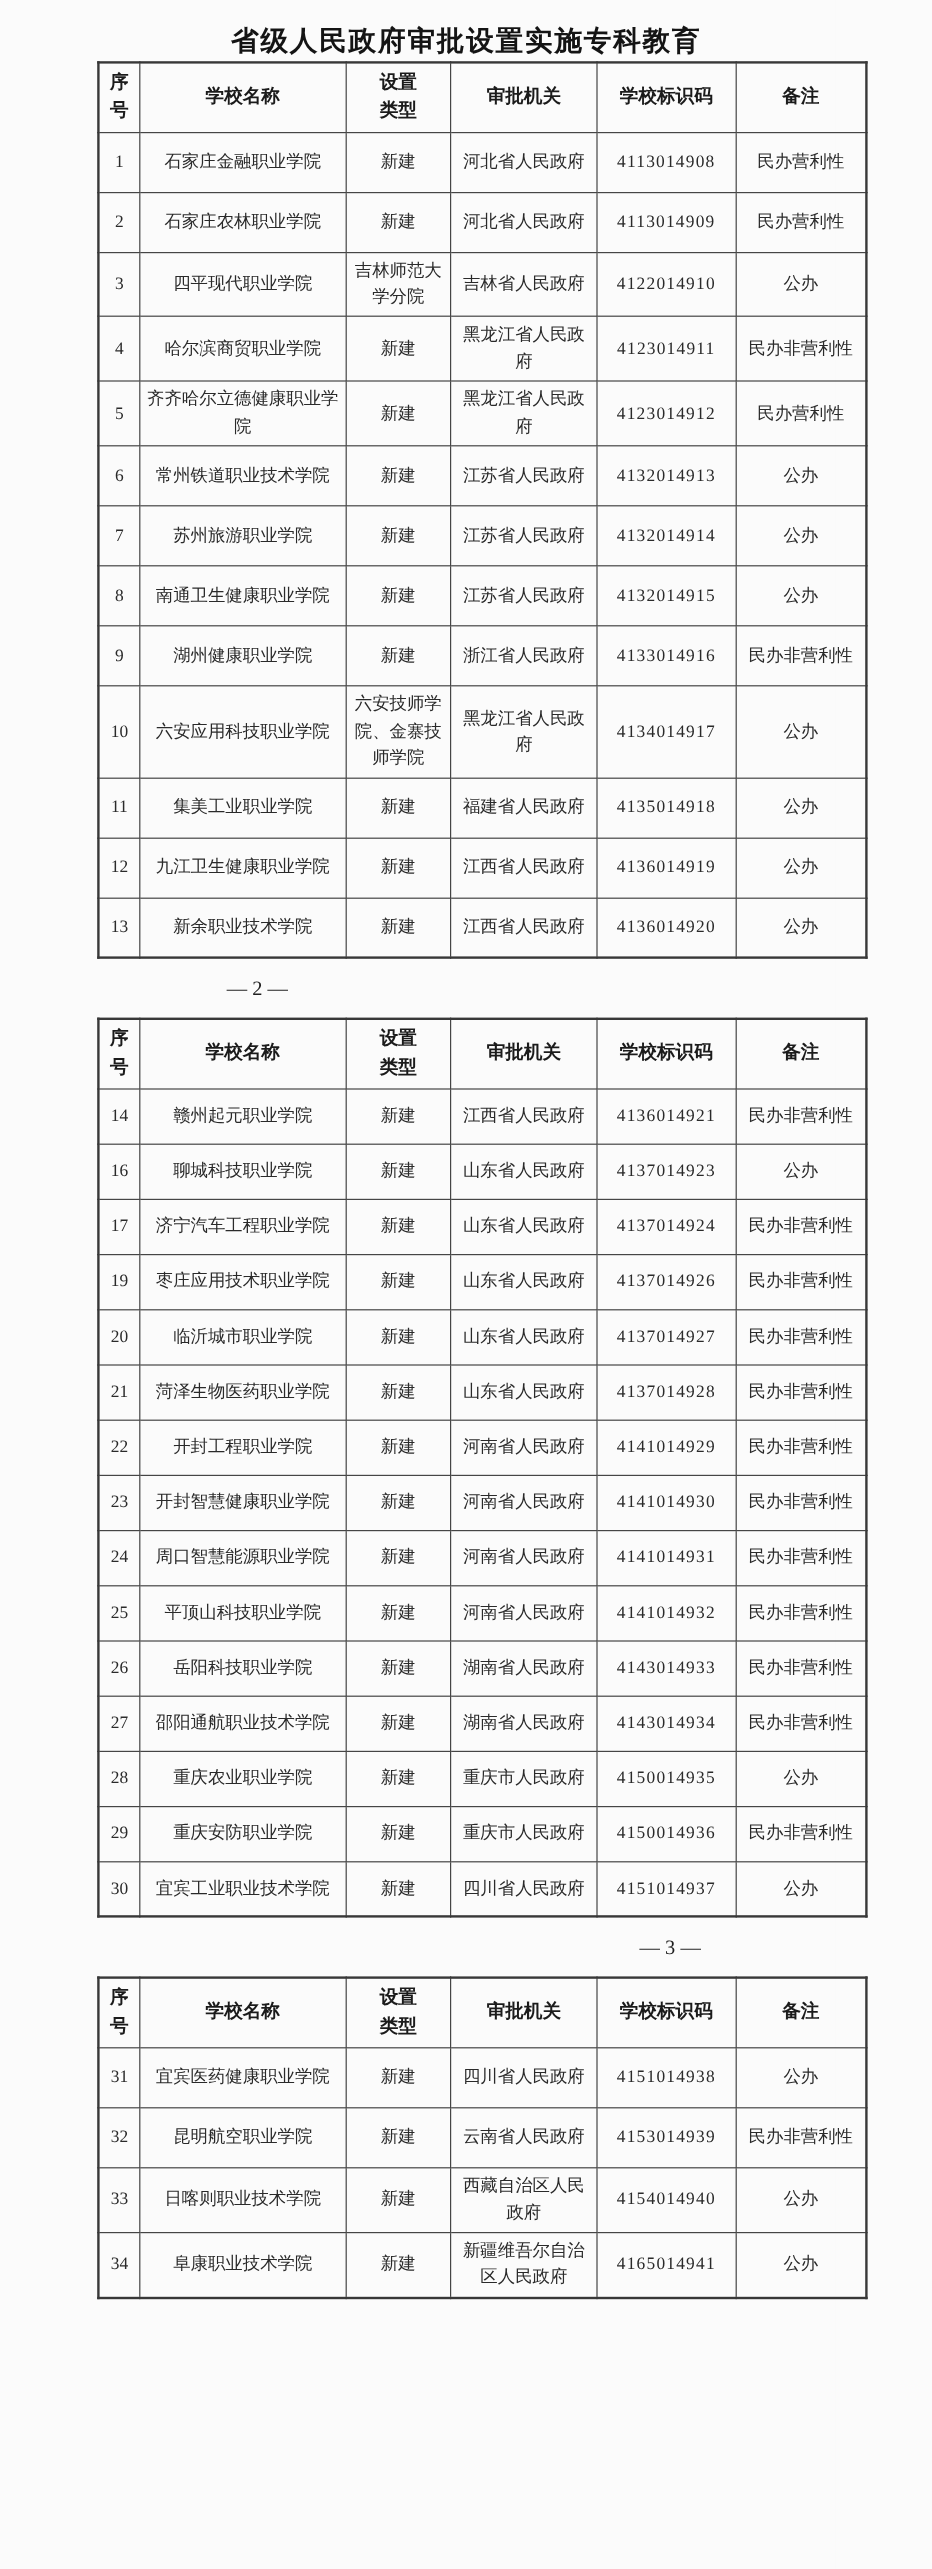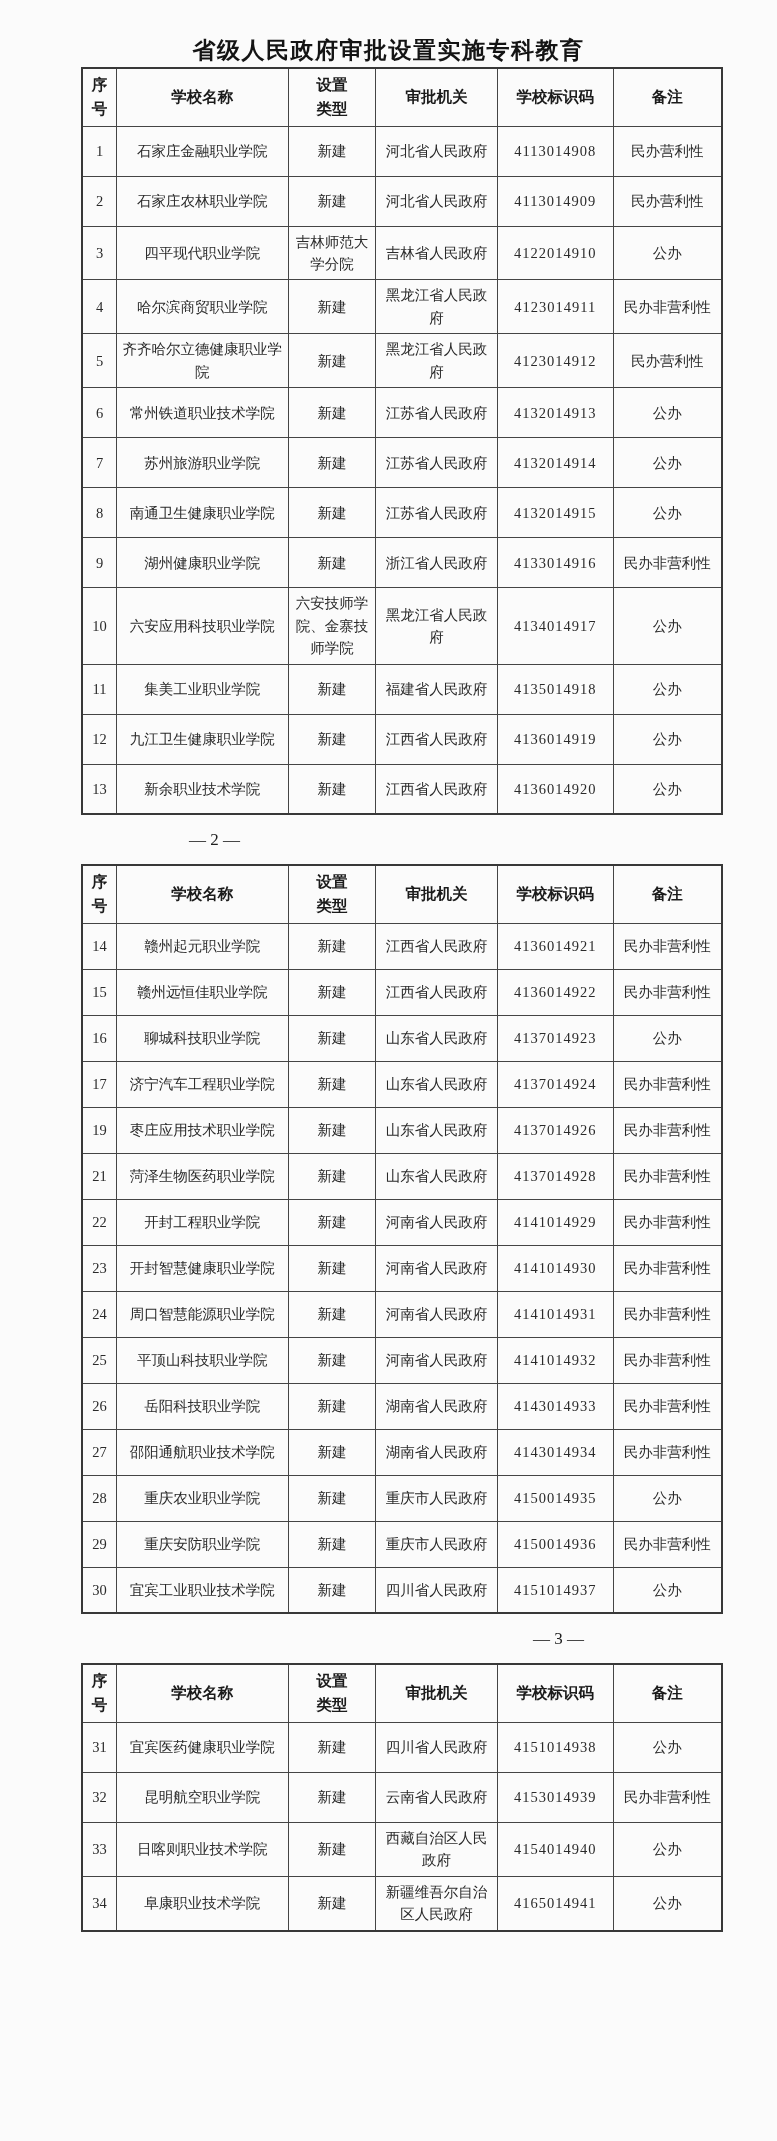--- a/index.html
+++ b/index.html
@@ -11,21 +11,21 @@
   body{
     background:var(--bg);
     font-family:"Liberation Serif","DejaVu Serif",serif;
     color:var(--ink);
   }
   .page{
     width:615px;
     min-height:2141px;
     margin:0 auto;
     box-sizing:border-box;
-    padding:32px 0 12px;
+    padding:16px 0 12px;
     background:var(--bg);
   }
   .doc-title{
     text-align:center;
     font-family:"Liberation Sans","DejaVu Sans",sans-serif;
     font-weight:700;
     font-size:23px;
     line-height:33px;
     color:#141414;
     letter-spacing:1.5px;
@@ -237,28 +237,20 @@
     <tbody>
         <tr>
           <td class="cell-no">14</td>
           <td class="cell-school-name">赣州起元职业学院</td>
           <td class="cell-setup-type">新建</td>
           <td class="cell-authority">江西省人民政府</td>
           <td class="cell-school-code">4136014921</td>
           <td class="cell-note">民办非营利性</td>
         </tr>
         <tr>
-          <td class="cell-no">15</td>
-          <td class="cell-school-name">赣州远恒佳职业学院</td>
-          <td class="cell-setup-type">新建</td>
-          <td class="cell-authority">江西省人民政府</td>
-          <td class="cell-school-code">4136014922</td>
-          <td class="cell-note">民办非营利性</td>
-        </tr>
-        <tr>
           <td class="cell-no">16</td>
           <td class="cell-school-name">聊城科技职业学院</td>
           <td class="cell-setup-type">新建</td>
           <td class="cell-authority">山东省人民政府</td>
           <td class="cell-school-code">4137014923</td>
           <td class="cell-note">公办</td>
         </tr>
         <tr>
           <td class="cell-no">17</td>
           <td class="cell-school-name">济宁汽车工程职业学院</td>
@@ -266,20 +258,28 @@
           <td class="cell-authority">山东省人民政府</td>
           <td class="cell-school-code">4137014924</td>
           <td class="cell-note">民办非营利性</td>
         </tr>
         <tr>
           <td class="cell-no">19</td>
           <td class="cell-school-name">枣庄应用技术职业学院</td>
           <td class="cell-setup-type">新建</td>
           <td class="cell-authority">山东省人民政府</td>
           <td class="cell-school-code">4137014926</td>
+          <td class="cell-note">民办非营利性</td>
+        </tr>
+        <tr>
+          <td class="cell-no">20</td>
+          <td class="cell-school-name">临沂城市职业学院</td>
+          <td class="cell-setup-type">新建</td>
+          <td class="cell-authority">山东省人民政府</td>
+          <td class="cell-school-code">4137014927</td>
           <td class="cell-note">民办非营利性</td>
         </tr>
         <tr>
           <td class="cell-no">21</td>
           <td class="cell-school-name">菏泽生物医药职业学院</td>
           <td class="cell-setup-type">新建</td>
           <td class="cell-authority">山东省人民政府</td>
           <td class="cell-school-code">4137014928</td>
           <td class="cell-note">民办非营利性</td>
         </tr>

